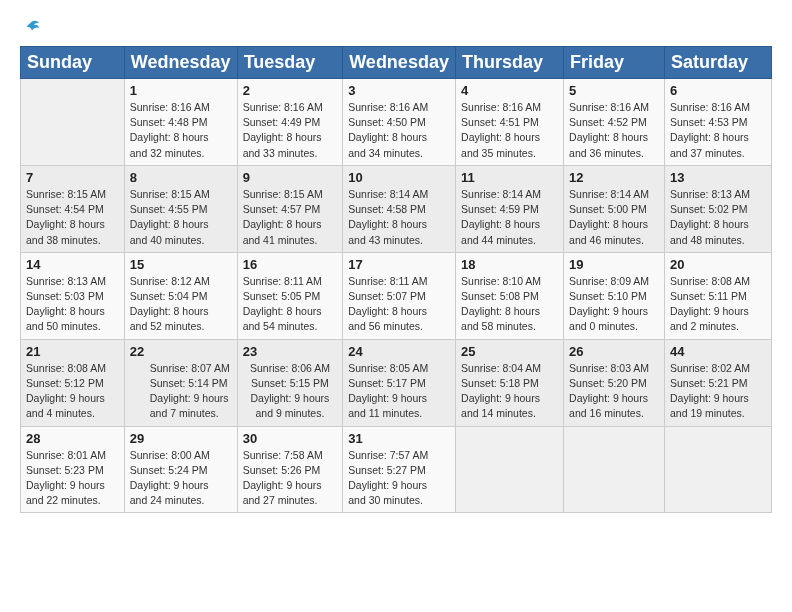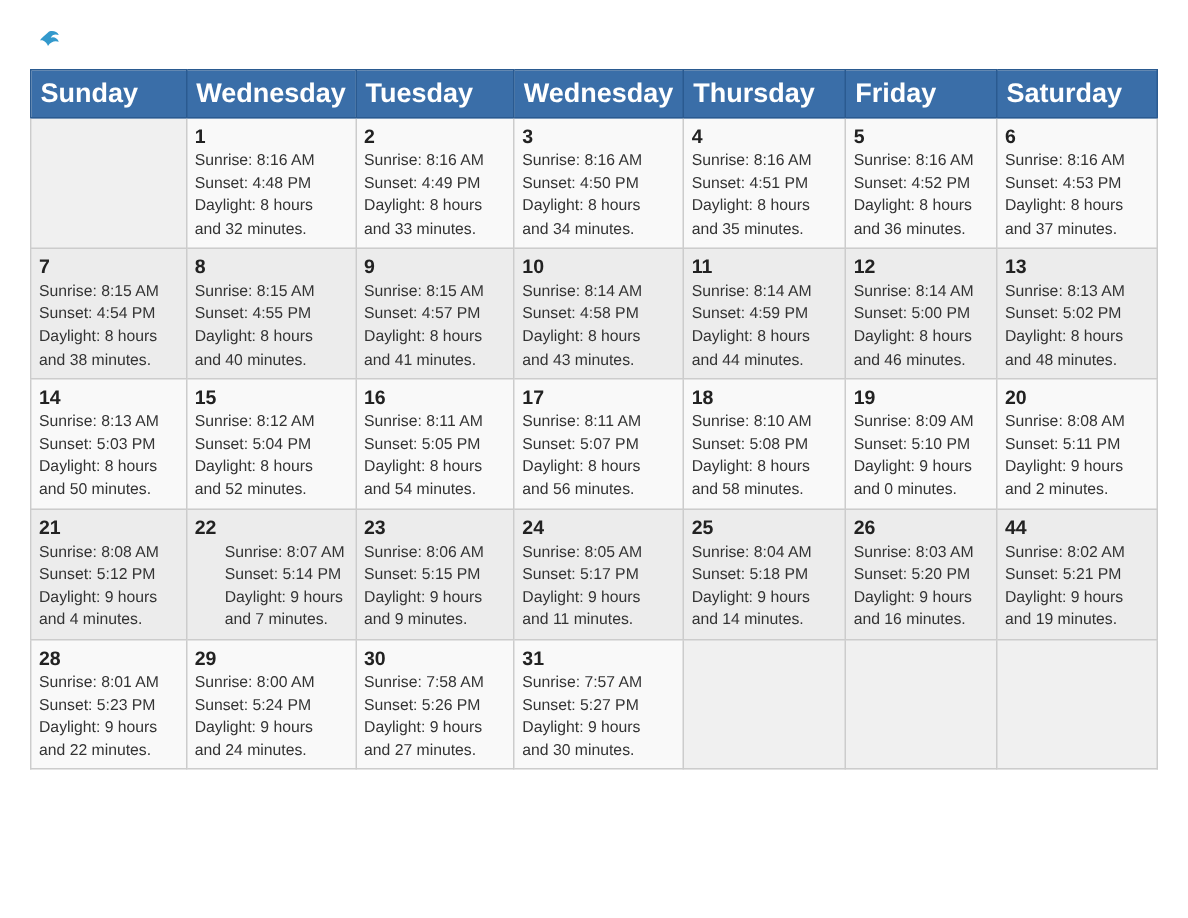--- a/index.html
+++ b/index.html
@@ -286,21 +286,21 @@
           </td>
           <td>
             <span class="day-number">22</span>
             <div class="day-info" style="white-space: pre-line; margin-left: 20px;">Sunrise: 8:07 AM
 Sunset: 5:14 PM
 Daylight: 9 hours
 and 7 minutes.</div>
           </td>
           <td>
             <span class="day-number">23</span>
-            <div class="day-info" style="white-space: pre-line;">Sunrise: 8:06 AM
+            <div class="day-info" style="white-space: pre-line; text-align: center;">Sunrise: 8:06 AM
 Sunset: 5:15 PM
 Daylight: 9 hours
 and 9 minutes.</div>
           </td>
           <td>
             <span class="day-number">24</span>
             <div class="day-info" style="white-space: pre-line;">Sunrise: 8:05 AM
 Sunset: 5:17 PM
 Daylight: 9 hours
 and 11 minutes.</div>

